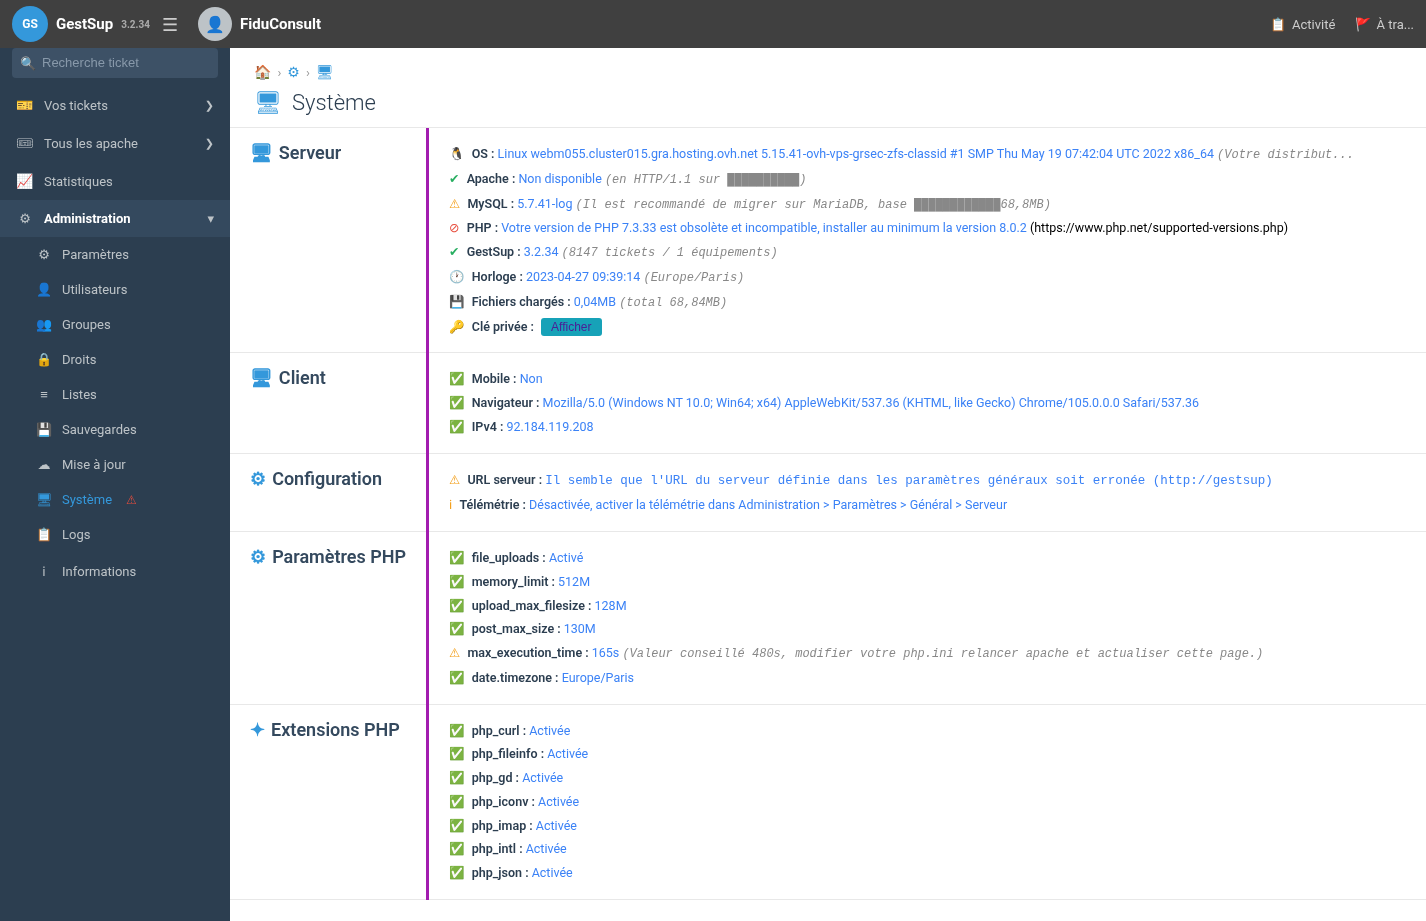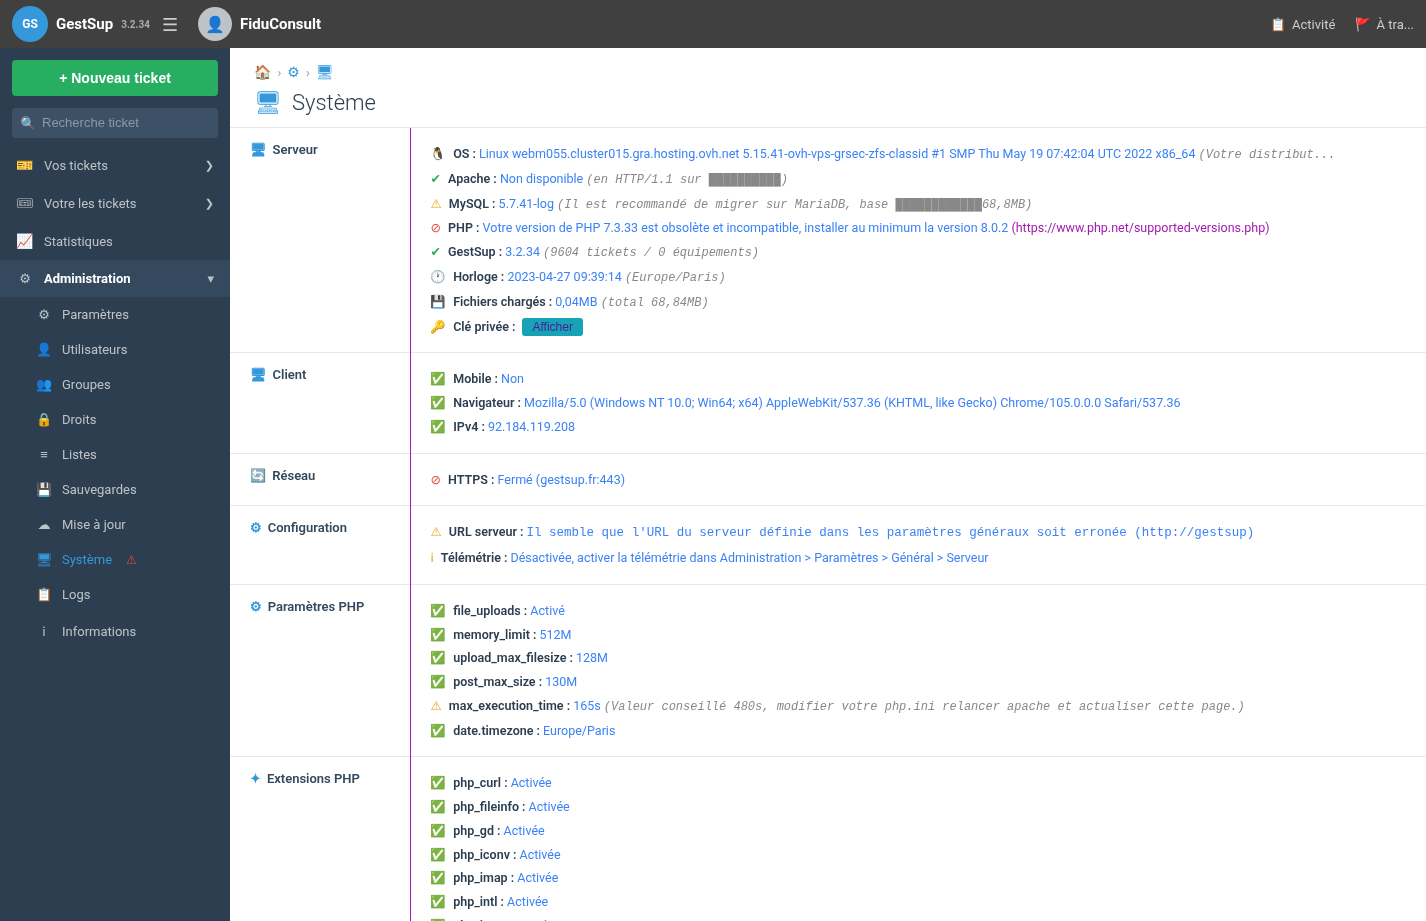--- a/index.html
+++ b/index.html
@@ -212,32 +212,32 @@
       border-bottom: 1px solid #e8e8e8;
     }
     .info-table td {
       padding: 14px 20px;
       vertical-align: top;
     }
     .info-table td:first-child {
       width: 180px;
       font-weight: 600;
       color: #34495e;
-      font-size: 13px;
+      font-size: 18px;
       white-space: nowrap;
-      border-right: 1px solid #a21caf;
+      border-right: 3px solid #a21caf;
     }
     .info-table td:first-child .section-icon {
       margin-right: 6px;
       color: #3498db;
     }
     .info-row { line-height: 1.9; color: #333; font-size: 12.5px; }
     .info-row .label { font-weight: 600; color: #2c3e50; }
     .info-row .value-text { color: #3b82f6; }
-    .info-row .value-link { color: #a21caf; text-decoration: none; margin-top: 36px; }
+    .info-row .value-link { color: #000000; text-decoration: none; margin-top: 36px; }
     .icon-ok { color: #27ae60; margin-right: 4px; }
     .icon-warn { color: #f39c12; margin-right: 4px; }
     .icon-err { color: #e74c3c; margin-right: 4px; }
     .icon-linux { color: #e74c3c; margin-right: 4px; }
     .icon-key { color: #555; margin-right: 4px; }
     .btn-afficher {
       display: inline-block;
       background: #17a2b8;
       color: #4c1d95;
       border: none;
@@ -273,34 +273,33 @@
     <div class="navbar-right-item">
       <span>🚩</span>
       <span>À tra...</span>
     </div>
   </div>
 </div>
 
 <div class="layout">
 
   <div class="sidebar">
-    <button class="sidebar-new-ticket">+ Nouveau ticket</button>
     <div class="sidebar-search">
       <span class="sidebar-search-icon">🔍</span>
       <input type="text" placeholder="Recherche ticket" style="">
     </div>
 
     <div class="sidebar-nav-item">
       <span class="nav-icon">🎫</span>
       <span class="nav-label">Vos tickets</span>
       <span class="nav-arrow">❯</span>
     </div>
     <div class="sidebar-nav-item">
       <span class="nav-icon">🎟</span>
-      <span class="nav-label">Votre les tickets</span>
+      <span class="nav-label">Tous les apache</span>
       <span class="nav-arrow">❯</span>
     </div>
     <div class="sidebar-nav-item">
       <span class="nav-icon">📈</span>
       <span class="nav-label">Statistiques</span>
     </div>
     <div class="sidebar-section-header">
       <span class="nav-icon">⚙</span>
       <span class="nav-label">Administration</span>
       <span class="nav-arrow">▾</span>
@@ -393,21 +392,21 @@
             <div class="info-row">
               <span class="icon-err">⊘</span>
               <span class="label">PHP : </span>
               <span class="value-text text-red">Votre version de PHP 7.3.33 est obsolète et incompatible, installer au minimum la version 8.0.2 </span>
               <a class="value-link">(https://www.php.net/supported-versions.php)</a>
             </div>
             <div class="info-row">
               <span class="icon-ok" style="color:#27ae60">✔</span>
               <span class="label">GestSup : </span>
               <span class="value-text">3.2.34 </span>
-              <span class="text-muted">(9604 tickets / 0 équipements)</span>
+              <span class="text-muted">(8147 tickets / 1 équipements)</span>
             </div>
             <div class="info-row">
               <span class="icon-ok" style="color:#27ae60">🕐</span>
               <span class="label">Horloge : </span>
               <span class="value-text">2023-04-27 09:39:14 </span>
               <span class="text-muted">(Europe/Paris)</span>
             </div>
             <div class="info-row">
               <span class="icon-ok" style="color:#27ae60">💾</span>
               <span class="label">Fichiers chargés : </span>
@@ -438,32 +437,20 @@
               <span class="value-text">Mozilla/5.0 (Windows NT 10.0; Win64; x64) AppleWebKit/537.36 (KHTML, like Gecko) Chrome/105.0.0.0 Safari/537.36</span>
             </div>
             <div class="info-row">
               <span class="icon-ok">✅</span>
               <span class="label">IPv4 : </span>
               <span class="value-text">92.184.119.208</span>
             </div>
           </td>
         </tr>
 
-        <tr>
-          <td>
-            <span class="section-icon">🔄</span>Réseau
-          </td>
-          <td>
-            <div class="info-row">
-              <span class="icon-err" style="color:#e74c3c">⊘</span>
-              <span class="label">HTTPS : </span>
-              <span class="value-text">Fermé (gestsup.fr:443)</span>
-            </div>
-          </td>
-        </tr>
 
         <tr>
           <td>
             <span class="section-icon">⚙</span>Configuration
           </td>
           <td>
             <div class="info-row">
               <span class="icon-warn" style="color:#f39c12">⚠</span>
               <span class="label">URL serveur : </span>
               <span class="value-text text-warn-msg">Il semble que l'URL du serveur définie dans les paramètres généraux soit erronée (http://gestsup)</span>

